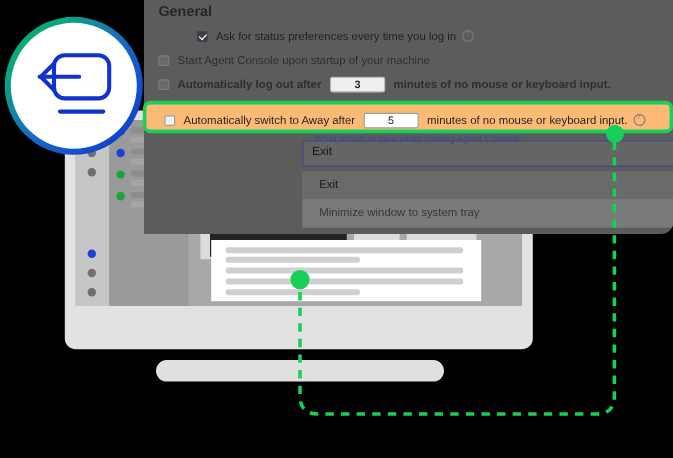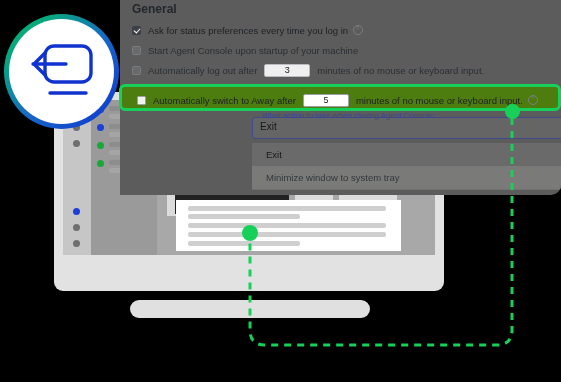--- a/index.html
+++ b/index.html
@@ -53,21 +53,21 @@
   .infoicon{display:inline-block;width:8px;height:8px;border:1px solid #7b7e82;
       border-radius:50%;margin-left:5px;position:relative;flex:none;}
   .infoicon:after{content:"?";position:absolute;left:1.6px;top:-1.6px;font-size:6px;color:#7b7e82;line-height:8px;}
   .numbox{width:46px;height:13px;background:#efefef;border:1px solid #b9bcc0;
       border-radius:2px;margin:0 7px;display:flex;align-items:center;
       justify-content:center;font-size:9px;color:#202326;box-sizing:border-box;flex:none;}
   .numbox.bright{background:#fff;border-color:#9aa0a6;}
 
   
   .highlight{position:absolute;left:119px;top:84px;width:442px;height:27px;
-      background:#4d7c0f;border:3px solid #17d059;border-radius:6px;box-sizing:border-box;}
+      background:#fdba74;border:3px solid #17d059;border-radius:6px;box-sizing:border-box;}
   .hl-row{position:absolute;left:15px;top:5px;display:flex;align-items:center;height:16px;}
 
   
   .ddwrap{position:absolute;left:132px;top:117px;width:413px;height:22px;}
   .ddfield{position:absolute;inset:0;border:1px solid #3f4a8a;border-radius:3px;
       background:rgba(255,255,255,0.06);box-sizing:border-box;}
   .ddlegend{position:absolute;left:7px;top:-6px;font-size:8px;color:#3c4891;
       background:transparent;padding:0 3px;white-space:nowrap;}
   .ddvalue{position:absolute;left:8px;top:4px;font-size:10px;color:#15181b;}
 
@@ -147,32 +147,32 @@
     <div class="wc-line" style="top:23px;width:198px;"></div>
     <div class="wc-line" style="top:32px;width:198px;"></div>
     <div class="wc-line" style="top:41px;width:112px;"></div>
   </div>
 
   <div class="panel">
     <div class="panel-inner">
 
       <div class="panel-title">General</div>
 
-      <div class="row" style="top:22px;">
+      <div class="row" style="top:22px;margin-left:32px;">
         <span class="cb checked"></span>
         <span class="rowtxt dark">Ask for status preferences every time you log in</span>
         <span class="infoicon"></span>
       </div>
 
       <div class="row" style="top:42px;">
         <span class="cb"></span>
         <span class="rowtxt">Start Agent Console upon startup of your machine</span>
       </div>
 
-      <div class="row" style="top:62px;">
+      <div class="row" style="top:62px;font-weight:bold;">
         <span class="cb"></span>
         <span class="rowtxt">Automatically log out after</span>
         <span class="numbox">3</span>
         <span class="rowtxt" style="margin-left:0;">minutes of no mouse or keyboard input.</span>
       </div>
 
       <div class="ddwrap">
         <div class="ddfield"></div>
         <div class="ddlegend">What action to take when closing Agent Console:</div>
         <div class="ddvalue">Exit</div>

